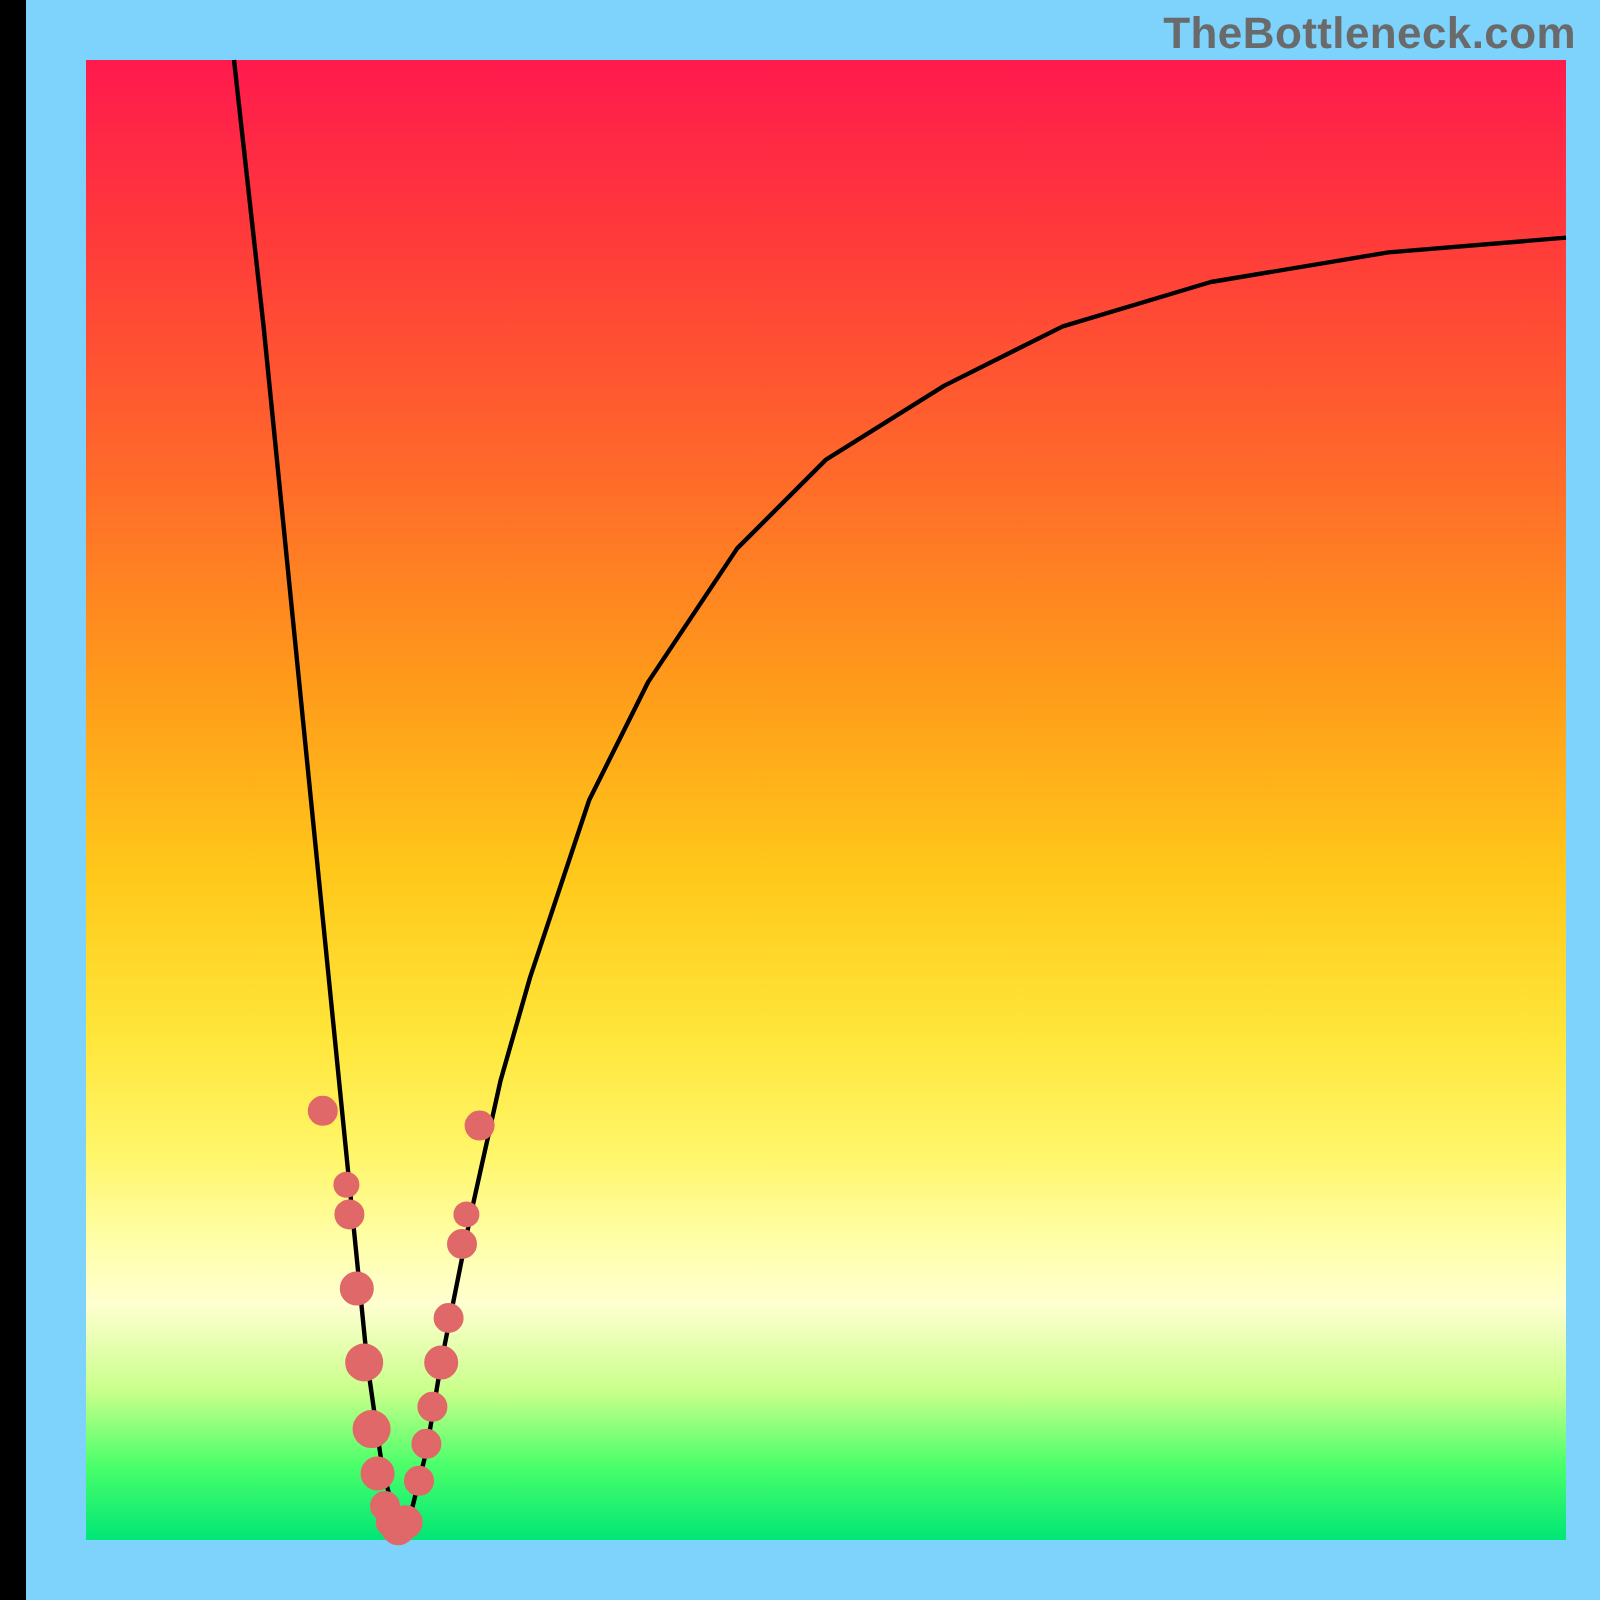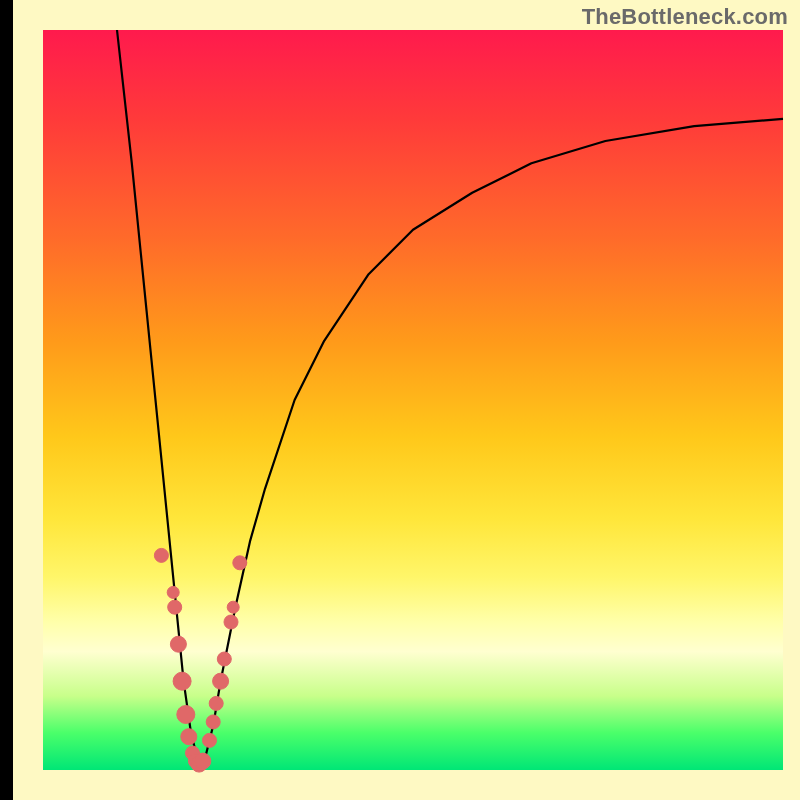--- a/index.html
+++ b/index.html
@@ -6,21 +6,21 @@
     margin: 0;
     padding: 0;
     width: 800px;
     height: 800px;
     background: #000;
     overflow: hidden;
   }
   .frame {
     position: absolute;
     inset: 0;
-    background: #fef9c3;
+    background: #7dd3fc;
     margin-left: 13px;
   }
   .plot-area {
     position: absolute;
     left: 30px;
     top: 30px;
     width: 740px;
     height: 740px;
     
     background: linear-gradient(

